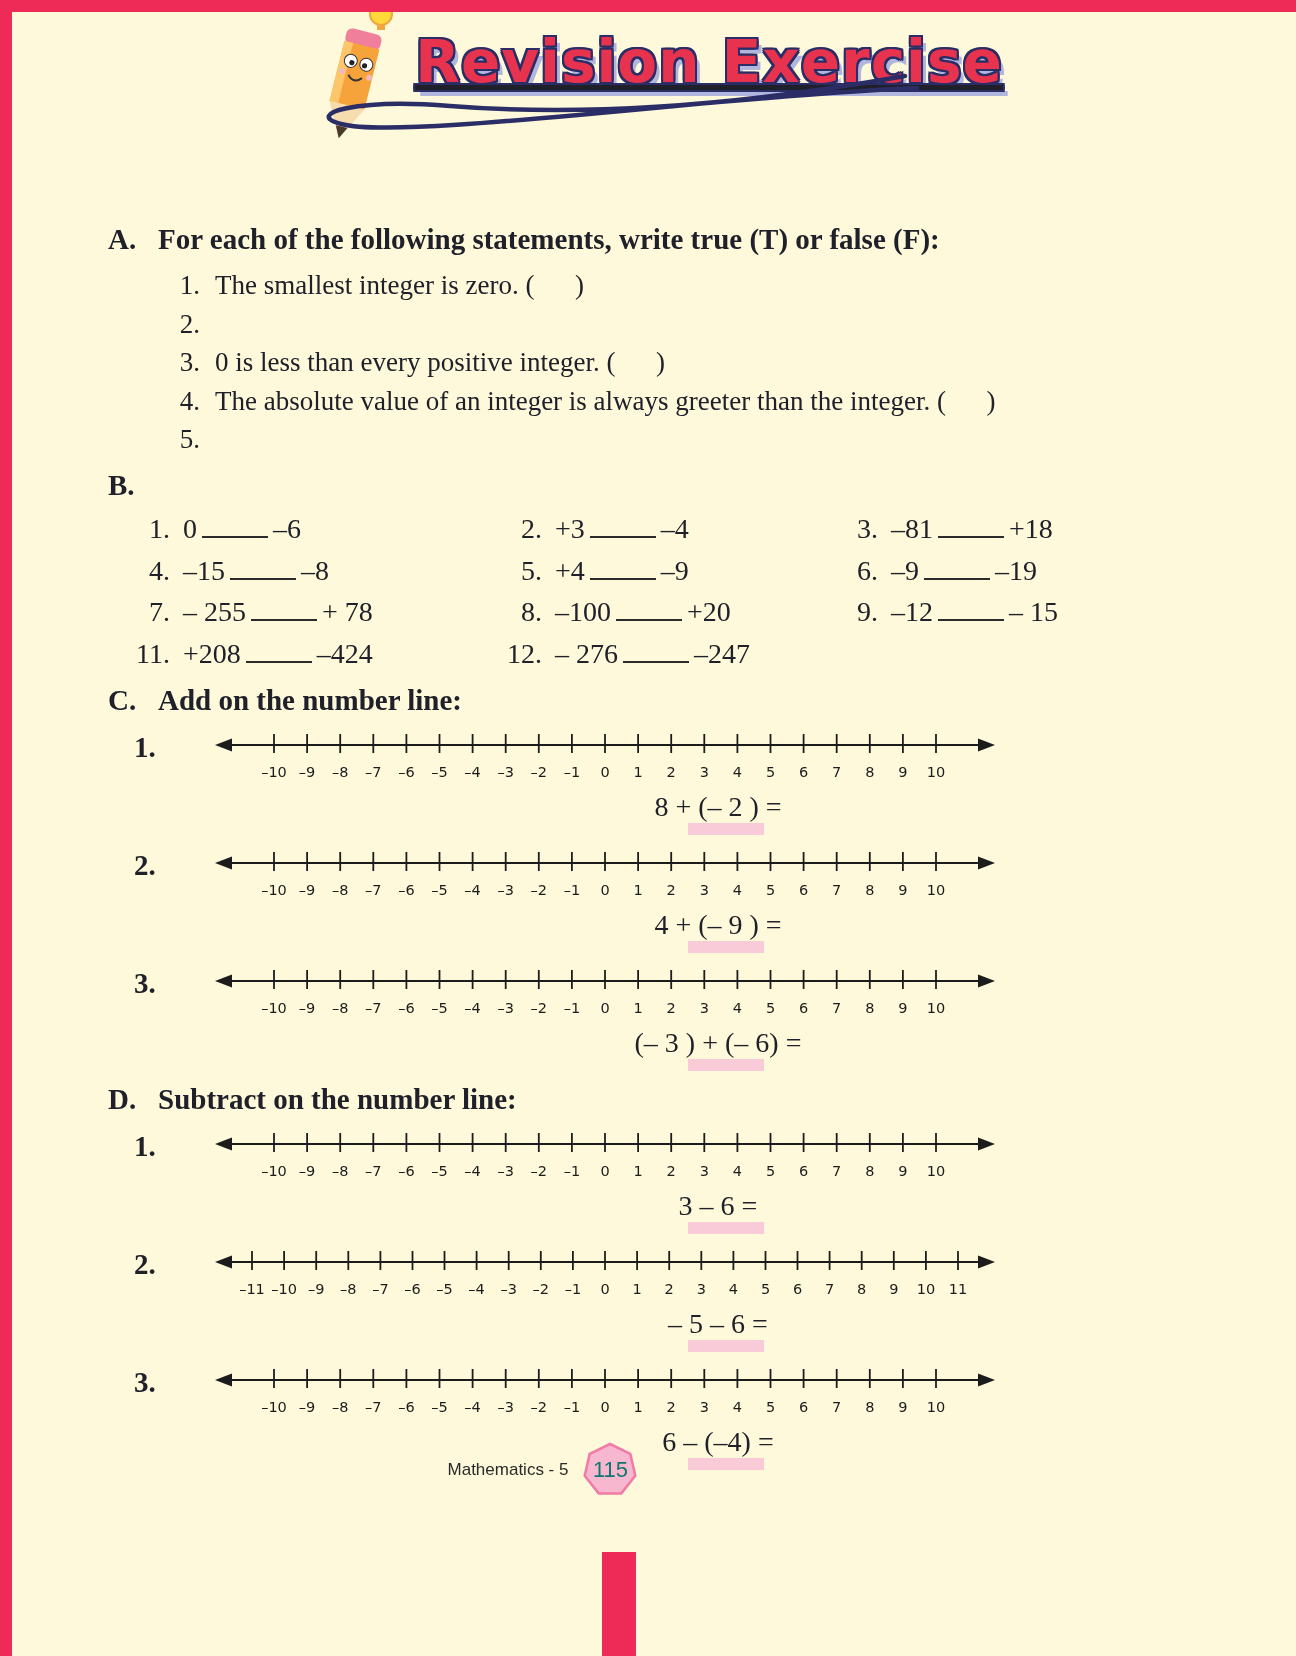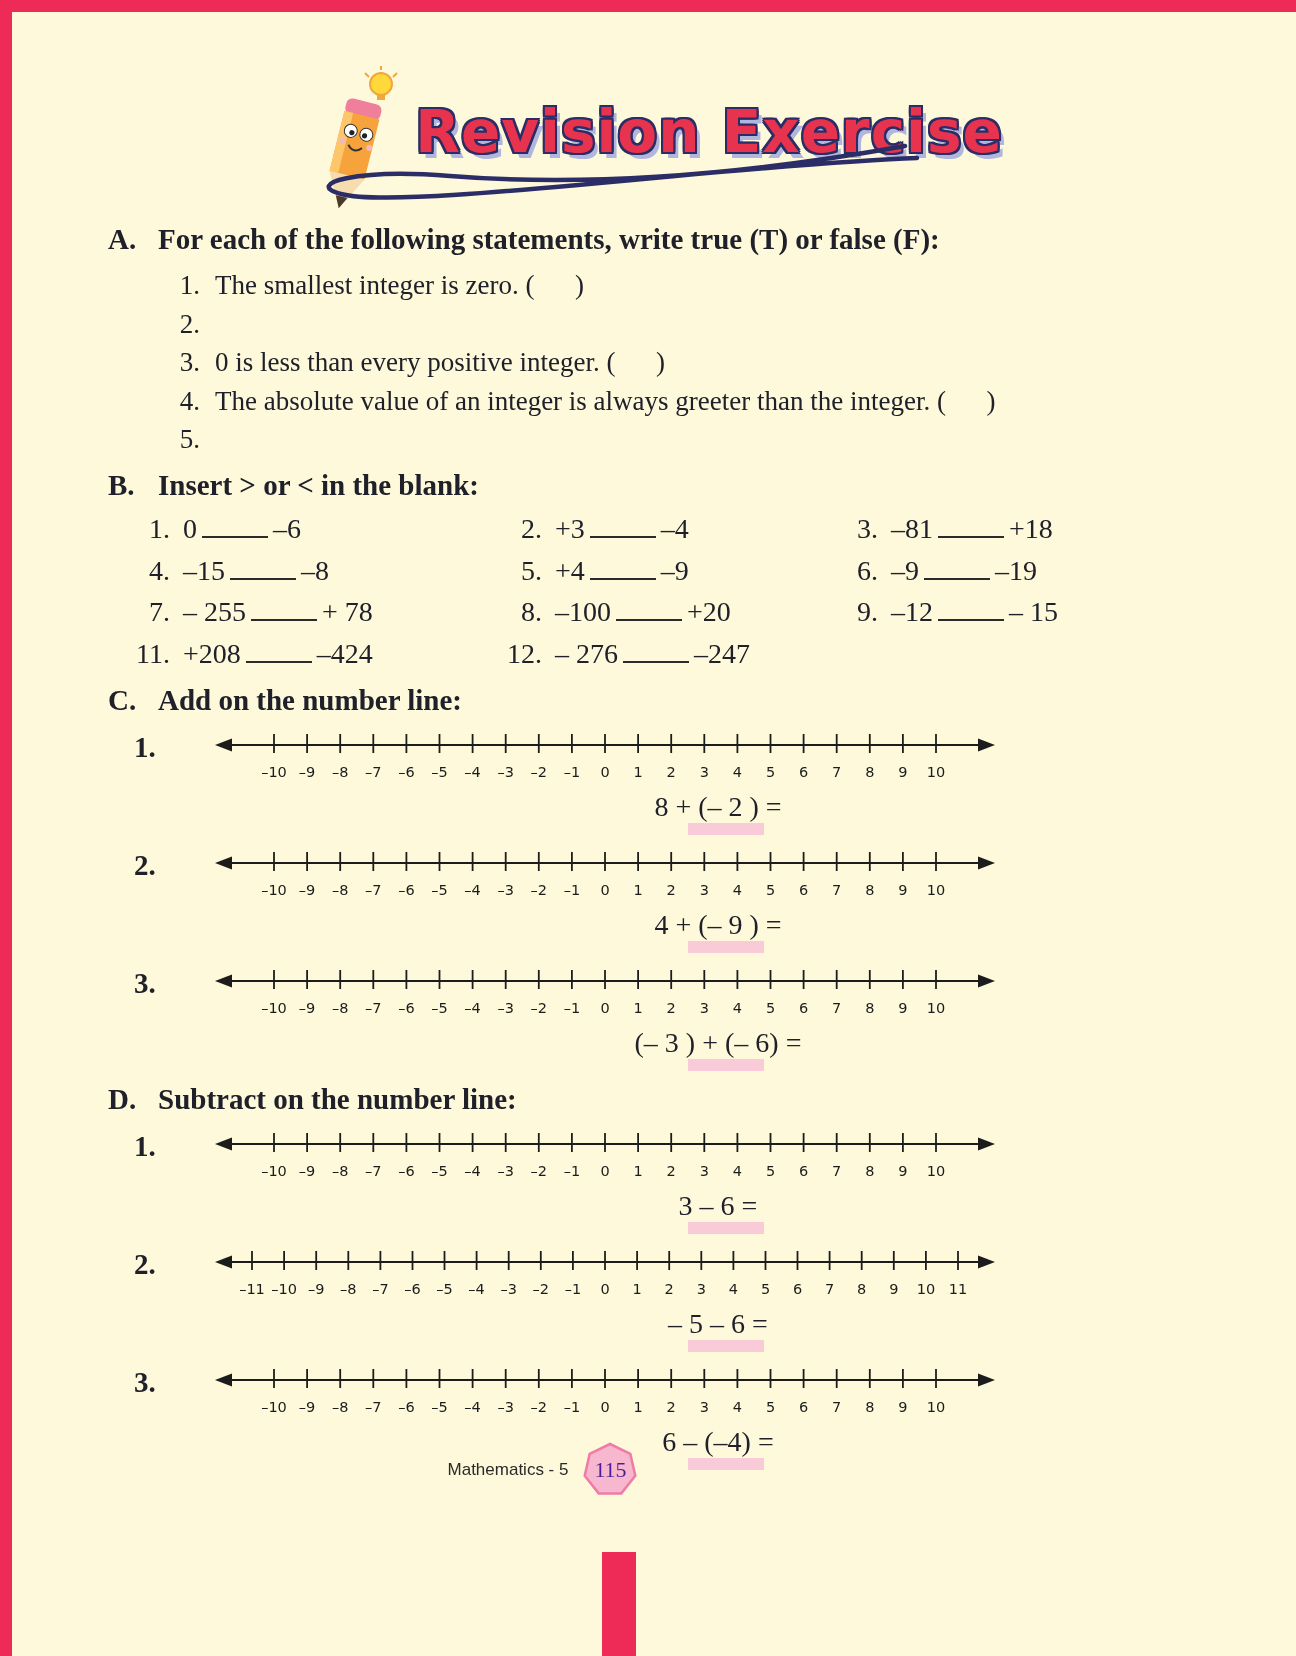--- a/index.html
+++ b/index.html
@@ -6,21 +6,21 @@
   html,body { background:#e9e4c8; }
   body {
     width:1296px; height:1656px; position:relative; overflow:hidden;
     background:#fdf9da; color:#20202a;
     font-family:"Liberation Serif", serif;
   }
   .edge-top { position:absolute; top:0; left:0; right:0; height:12px; background:#ee2a56; z-index:6; }
   .edge-left { position:absolute; top:0; left:0; bottom:0; width:12px; background:#ee2a56; z-index:6; }
 
   
-  .header { display:flex; align-items:flex-start; justify-content:center; padding-top:70px; height:215px; position:relative; }
+  .header { display:flex; align-items:flex-start; justify-content:center; height:215px; position:relative;text-decoration:underline; }
   .mascot { margin-right:2px; margin-top:-4px; }
   .title-block { position:relative; margin-top:28px; }
   .title {
     font-family:"DejaVu Sans", sans-serif; font-weight:bold; font-size:58px; letter-spacing:1px;
     color:#e8334f;
     text-shadow:
       -2px -2px 0 #2b2d66, 0 -2px 0 #2b2d66, 2px -2px 0 #2b2d66,
       -2px 0 0 #2b2d66, 2px 0 0 #2b2d66,
       -2px 2px 0 #2b2d66, 0 2px 0 #2b2d66, 2px 2px 0 #2b2d66,
       5px 6px 0 #b0b6de;
@@ -48,21 +48,21 @@
   .numberline { flex:1; }
   .expr-row { margin-left:120px; display:flex; align-items:center; height:44px; margin-top:2px;flex-direction:column; }
   .expr { font-size:28px; }
   .answer-box { width:76px; height:36px; background:#f9cbd8; margin-left:16px; }
 
   
   .footer { position:absolute; bottom:158px; left:0; width:100%; display:flex; justify-content:center; align-items:center; gap:14px; transform:translateX(-105px); }
   .footer-text { font-family:"Liberation Sans", sans-serif; font-size:17px; color:#2a2a2a; }
   .badge { position:relative; width:56px; height:56px; }
   .badge svg { position:absolute; inset:0; }
-  .badge-num { position:absolute; inset:0; display:flex; align-items:center; justify-content:center; font-size:22px; color:#4c1d95; font-family:Liberation Serif, serif; }
+  .badge-num { position:absolute; inset:0; display:flex; align-items:center; justify-content:center; font-size:22px; color:#0f766e; font-family:Liberation Sans, sans-serif; }
   .ribbon { position:absolute; bottom:0; left:602px; width:34px; height:104px; background:#ee2a56; }
 </style>
 </head>
 <body>
 
 <div class="page-root">
   <div class="edge-top"></div>
   <div class="edge-left"></div>
 
   <header class="header">
@@ -122,21 +122,20 @@
         </div>
         <div class="a-item">
           <span class="a-num">5.</span>
         </div>
       </div>
     </section>
 
     <section>
       <div class="sec-head">
         <span class="sec-label">B.</span>
-        <span class="sec-title">Insert &gt; or &lt; in the blank:</span>
       </div>
       <div class="b-grid">
         <div class="b-item">
           <span class="b-num">1.</span>
           <span class="b-val">0</span>
           <span class="b-blank"></span>
           <span class="b-val">–6</span>
         </div>
         <div class="b-item">
           <span class="b-num">2.</span>

